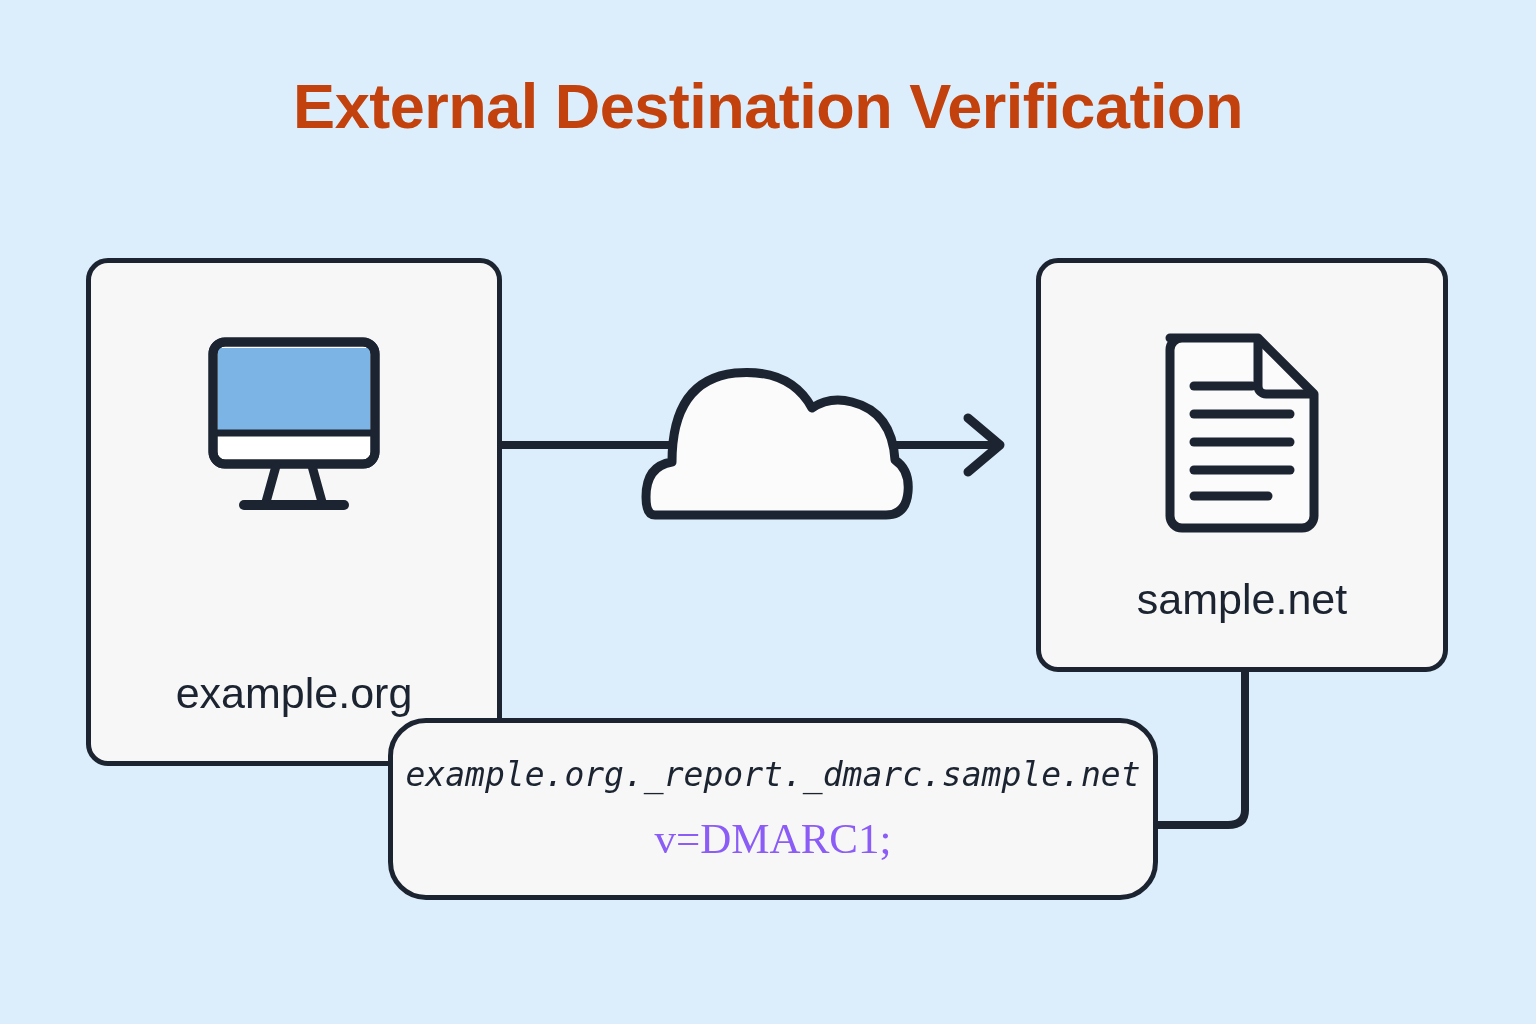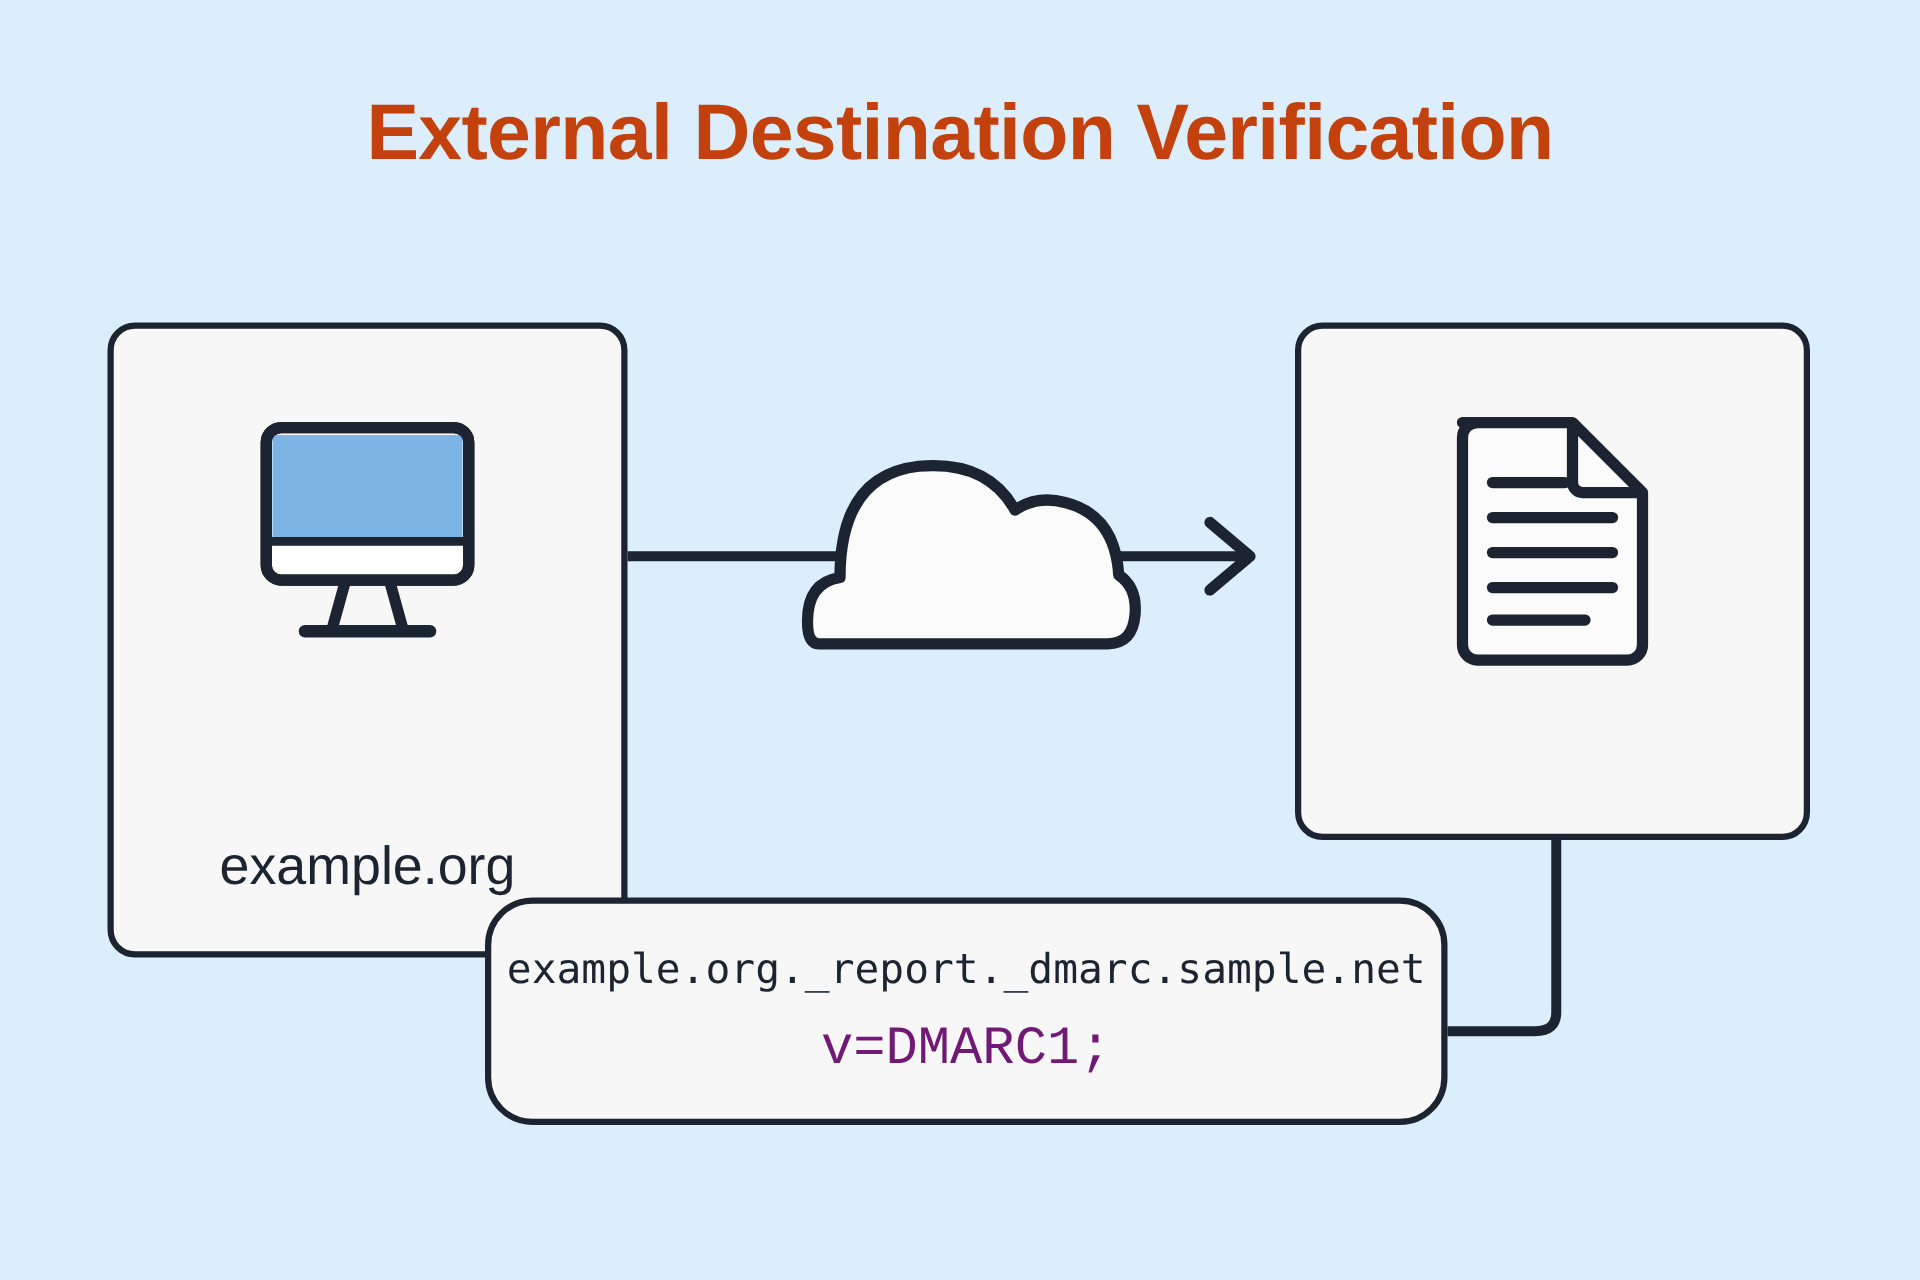--- a/index.html
+++ b/index.html
@@ -94,25 +94,26 @@
     align-items: center;
     justify-content: center;
   }
   .dns-line1 {
     font-family: "DejaVu Sans Mono", monospace;
     font-size: 33px;
     color: #1b2430;
     line-height: 1;
     margin-bottom: 26px;
     white-space: nowrap;
+    font-style: italic;
   }
   .dns-line2 {
-    font-family: Liberation Mono, monospace;
+    font-family: Liberation Serif, serif;
     font-size: 43px;
-    color: #701a75;
+    color: #8b5cf6;
     line-height: 1;
     white-space: nowrap;
   }
 </style>
 </head>
 <body>
 
 <div id="stage">
 
   <div class="title">External Destination Verification</div>
@@ -165,20 +166,21 @@
                  v -166
                  a 12 12 0 0 1 12 -12 z" fill="#fbfbfb" stroke="#1b2430" stroke-width="9" stroke-linejoin="round"></path>
         <path d="M 106 14 v 48 a 8 8 0 0 0 8 8 h 48" fill="none" stroke="#1b2430" stroke-width="9" stroke-linejoin="round"></path>
         <line x1="42" y1="62" x2="100" y2="62" stroke="#1b2430" stroke-width="9" stroke-linecap="round"></line>
         <line x1="42" y1="90" x2="138" y2="90" stroke="#1b2430" stroke-width="9" stroke-linecap="round"></line>
         <line x1="42" y1="118" x2="138" y2="118" stroke="#1b2430" stroke-width="9" stroke-linecap="round"></line>
         <line x1="42" y1="146" x2="138" y2="146" stroke="#1b2430" stroke-width="9" stroke-linecap="round"></line>
         <line x1="42" y1="172" x2="116" y2="172" stroke="#1b2430" stroke-width="9" stroke-linecap="round"></line>
       </svg>
     </div>
+    <div class="card-label">sample.net</div>
   </div>
 
 
   <div class="dns-box">
     <div class="dns-line1">example.org._report._dmarc.sample.net</div>
     <div class="dns-line2">v=DMARC1;</div>
   </div>
 
 </div>
 

